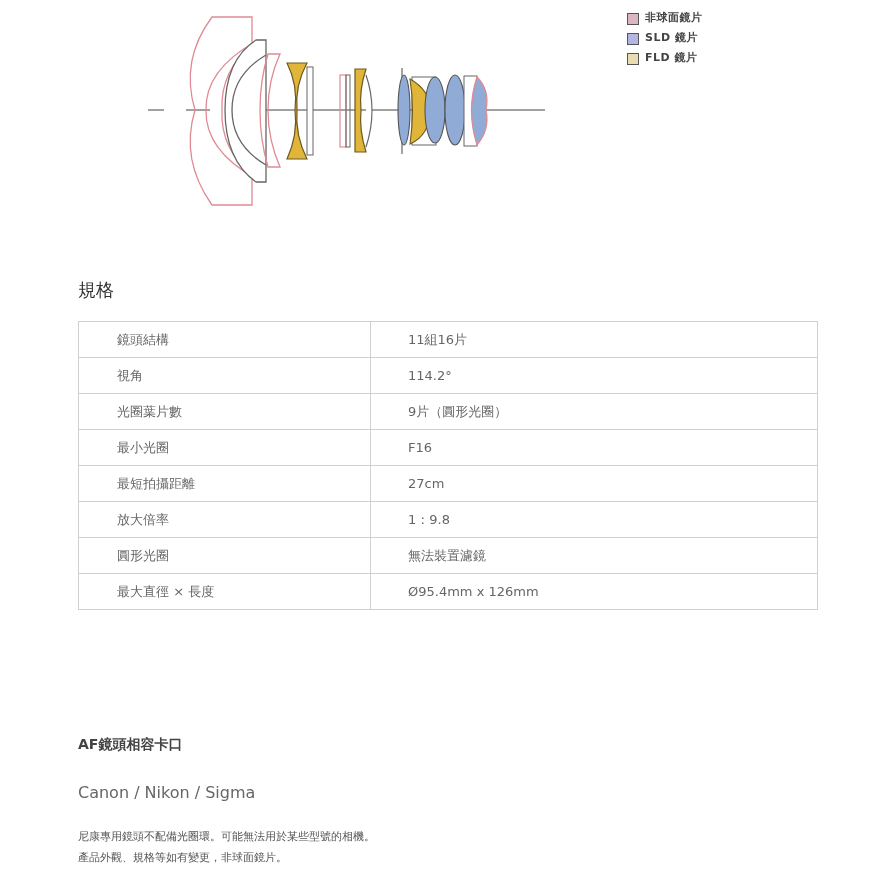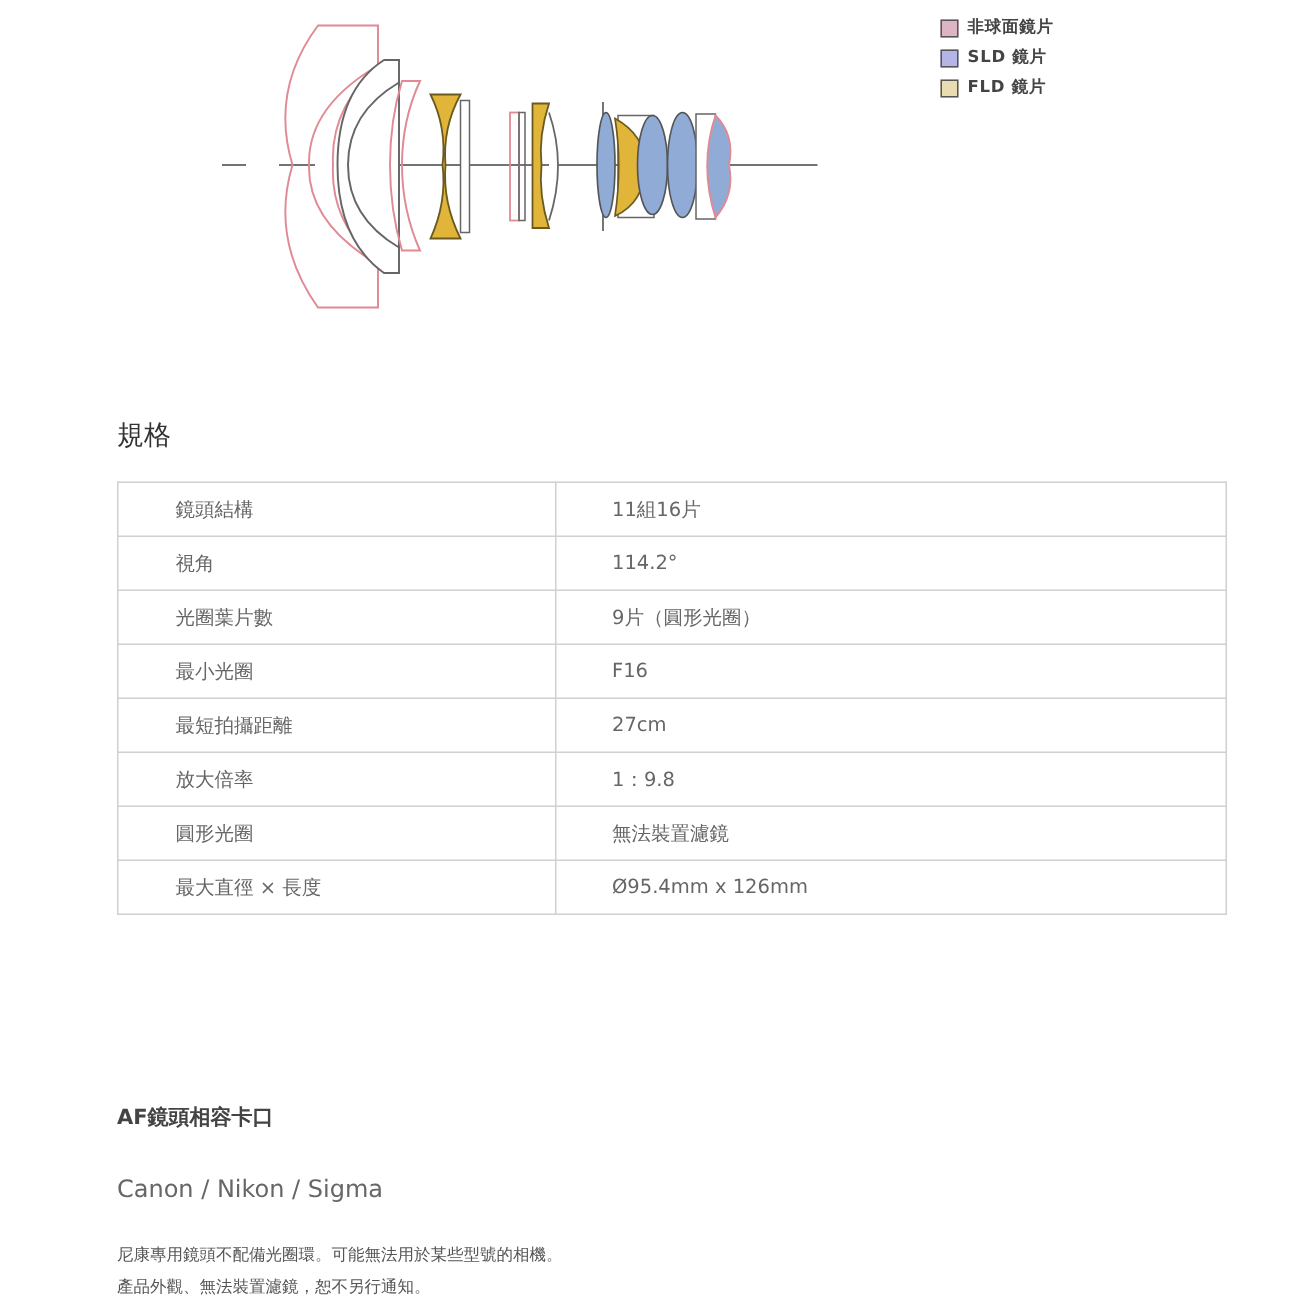--- a/index.html
+++ b/index.html
@@ -114,13 +114,13 @@
     <tr>
       <td class="k">最大直徑 × 長度</td>
       <td class="v">Ø95.4mm x 126mm</td>
     </tr>
   </tbody>
 </table>
 
 <h3 class="af-title">AF鏡頭相容卡口</h3>
 <div class="mounts">Canon / Nikon / Sigma</div>
 <div class="note" style="top:829px">尼康專用鏡頭不配備光圈環。可能無法用於某些型號的相機。</div>
-<div class="note" style="top:850px">產品外觀、無法裝置濾鏡，恕不另行通知。</div>
+<div class="note" style="top:850px">產品外觀、規格等如有變更，非球面鏡片。</div>
 
 </body></html>

